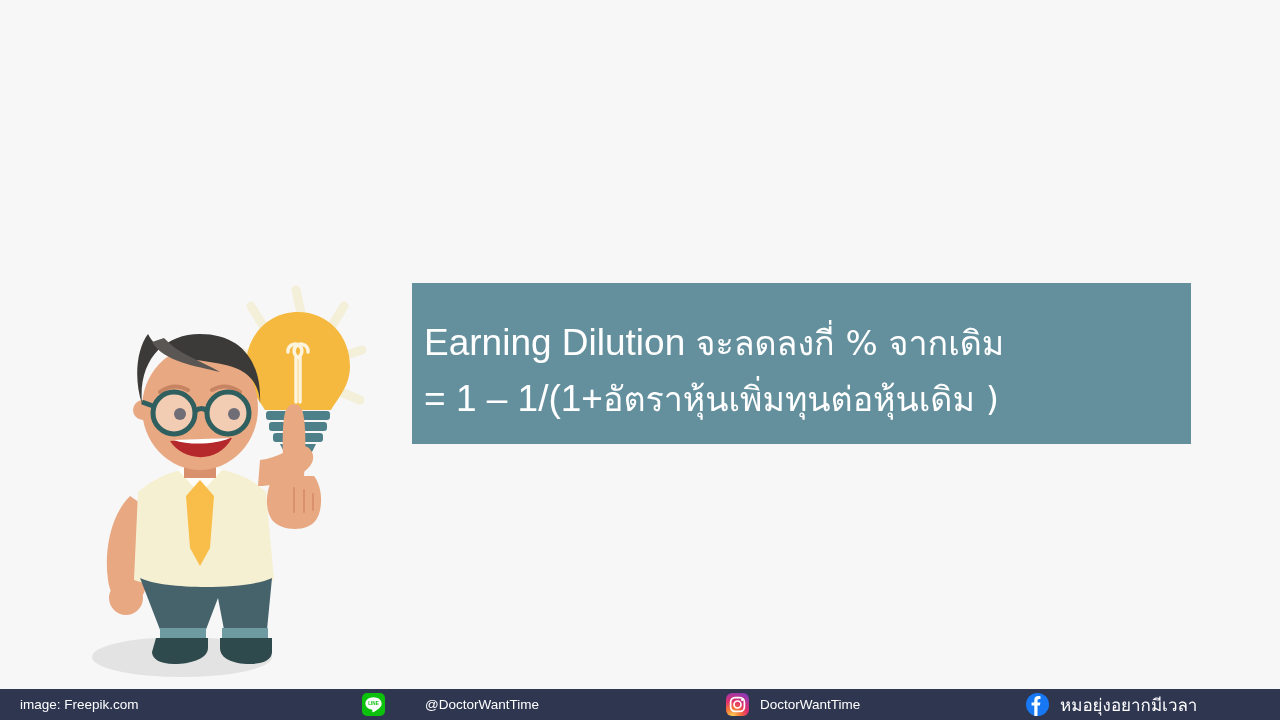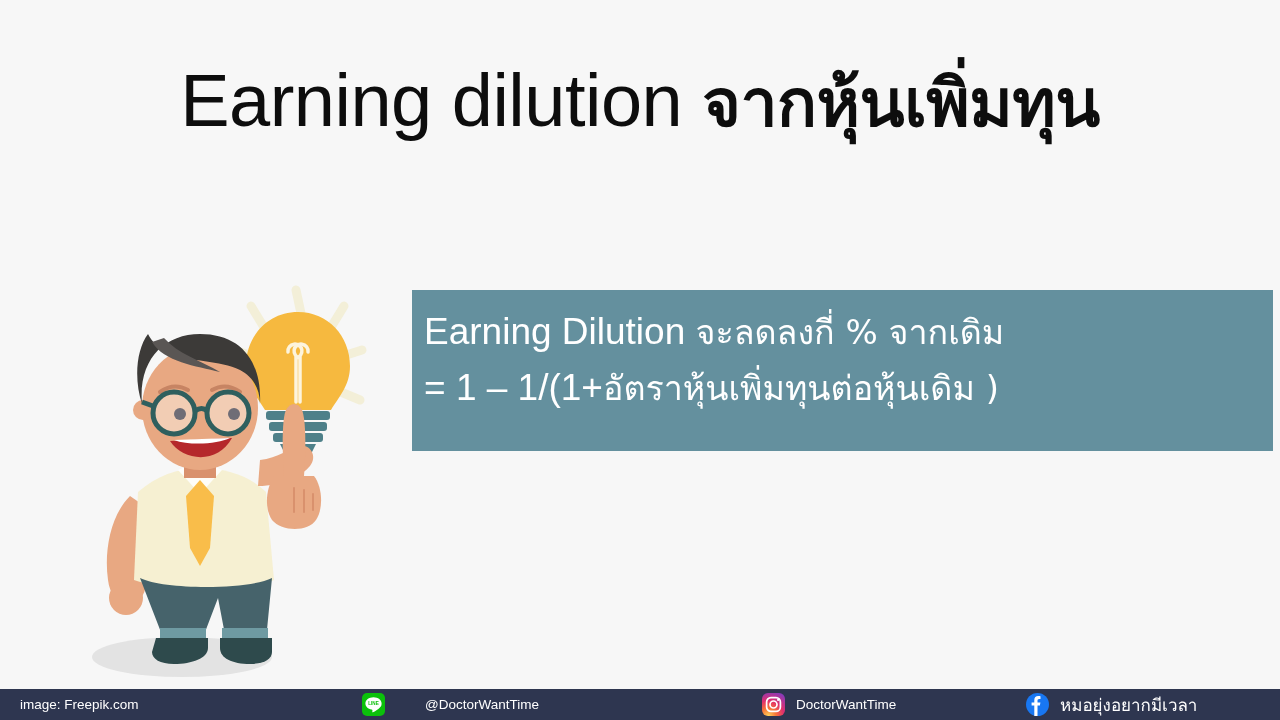--- a/index.html
+++ b/index.html
@@ -39,26 +39,26 @@
   #title .thai {
     font-family: "DejaVu Sans", sans-serif;
     font-weight: 700;
     font-size: 66px;
   }
 
   
   #formula-box {
     position: absolute;
     left: 412px;
-    top: 290px;
-    width: 861px;
+    top: 283px;
+    width: 779px;
     height: 161px;
     background: #64909e;
     box-sizing: border-box;
-    padding: 14px 14px 0 12px;
+    padding: 32px 14px 0 12px;
   }
   #formula-box .fline {
     color: #ffffff;
     font-size: 37px;
     line-height: 1.50;
     white-space: nowrap;
   }
   #formula-box .fline .latin {
     font-family: "Liberation Sans", sans-serif;
     font-weight: 400;
@@ -107,31 +107,28 @@
     font-size: 17px;
   }
   .footer-icon {
     width: 23px;
     height: 23px;
     margin-right: 11px;
     flex: 0 0 auto;
   }
   #item-credit   { left: 20px; }
   #item-line     { left: 362px; gap: 29px; }
-  #item-instagram{ left: 762px; }
+  #item-instagram{ left: 726px; }
   #item-facebook { left: 1026px; }
 </style>
 </head>
 <body>
 
 <div id="slide">
 
-  <div id="title">
-    <span class="latin">Earning dilution </span><span class="thai">จากหุ้นเพิ่มทุน</span>
-  </div>
 
   <div id="illustration">
     <svg width="350" height="400" viewBox="0 0 350 400" xmlns="http://www.w3.org/2000/svg">
       <defs>
         <filter id="soft" x="-30%" y="-30%" width="170%" height="170%">
           <feGaussianBlur stdDeviation="3"></feGaussianBlur>
         </filter>
       </defs>
 
       <ellipse cx="122" cy="377" rx="90" ry="20" fill="#e3e3e3"></ellipse>

